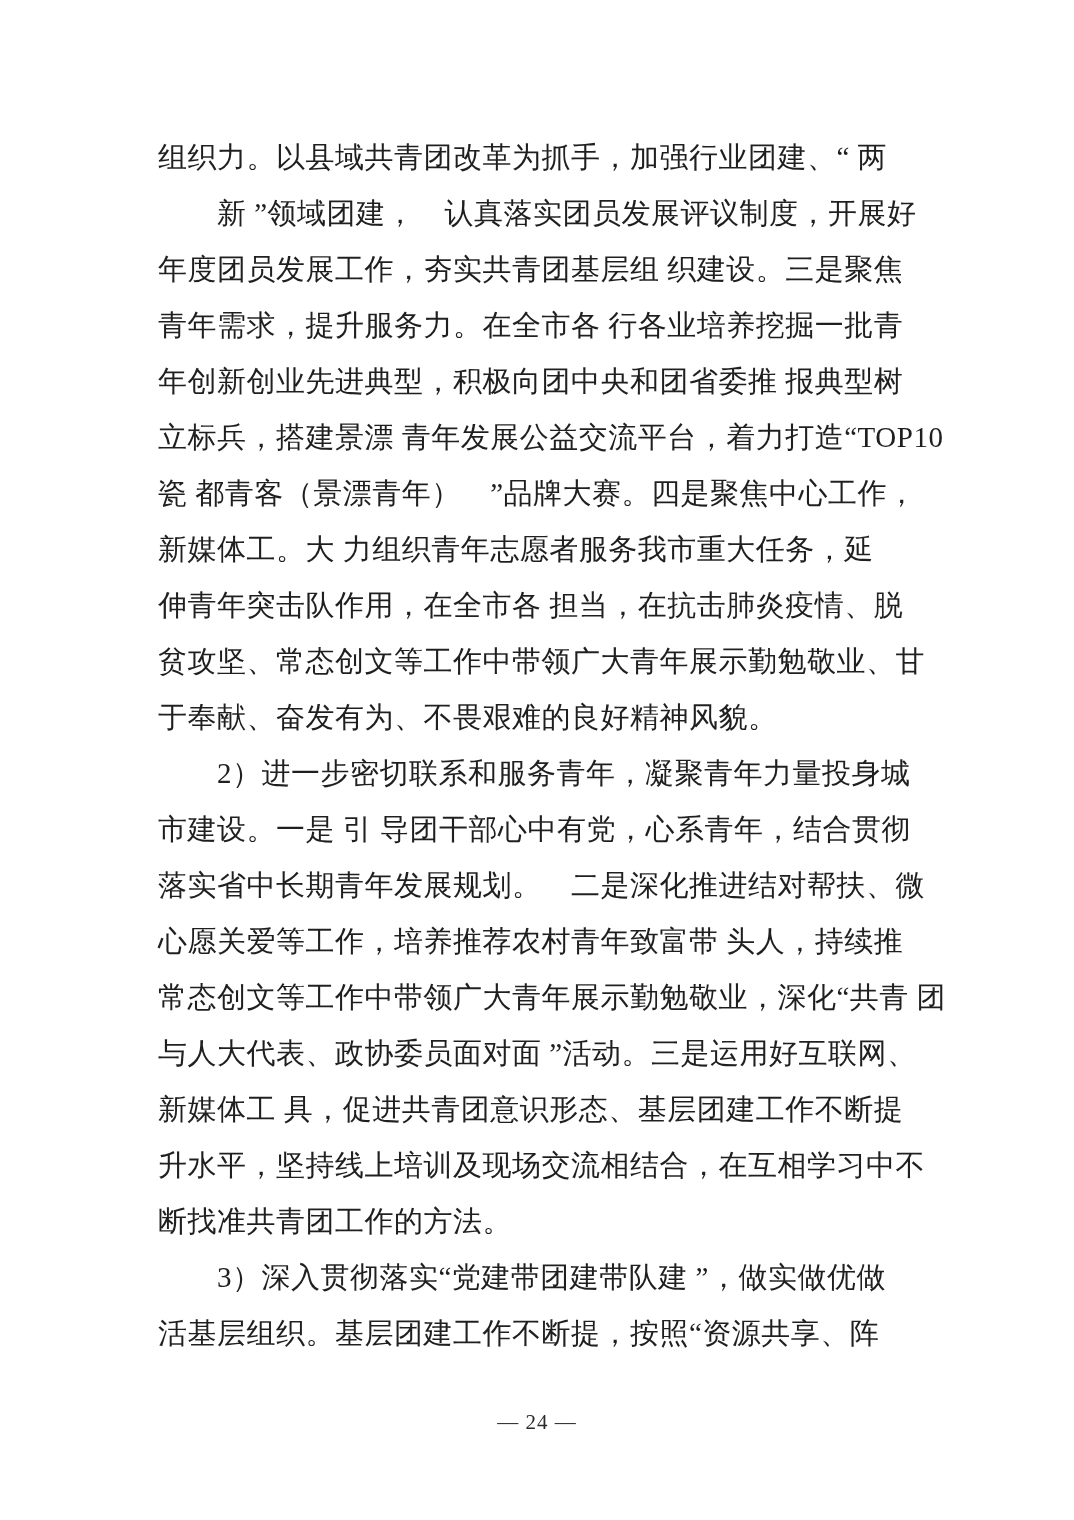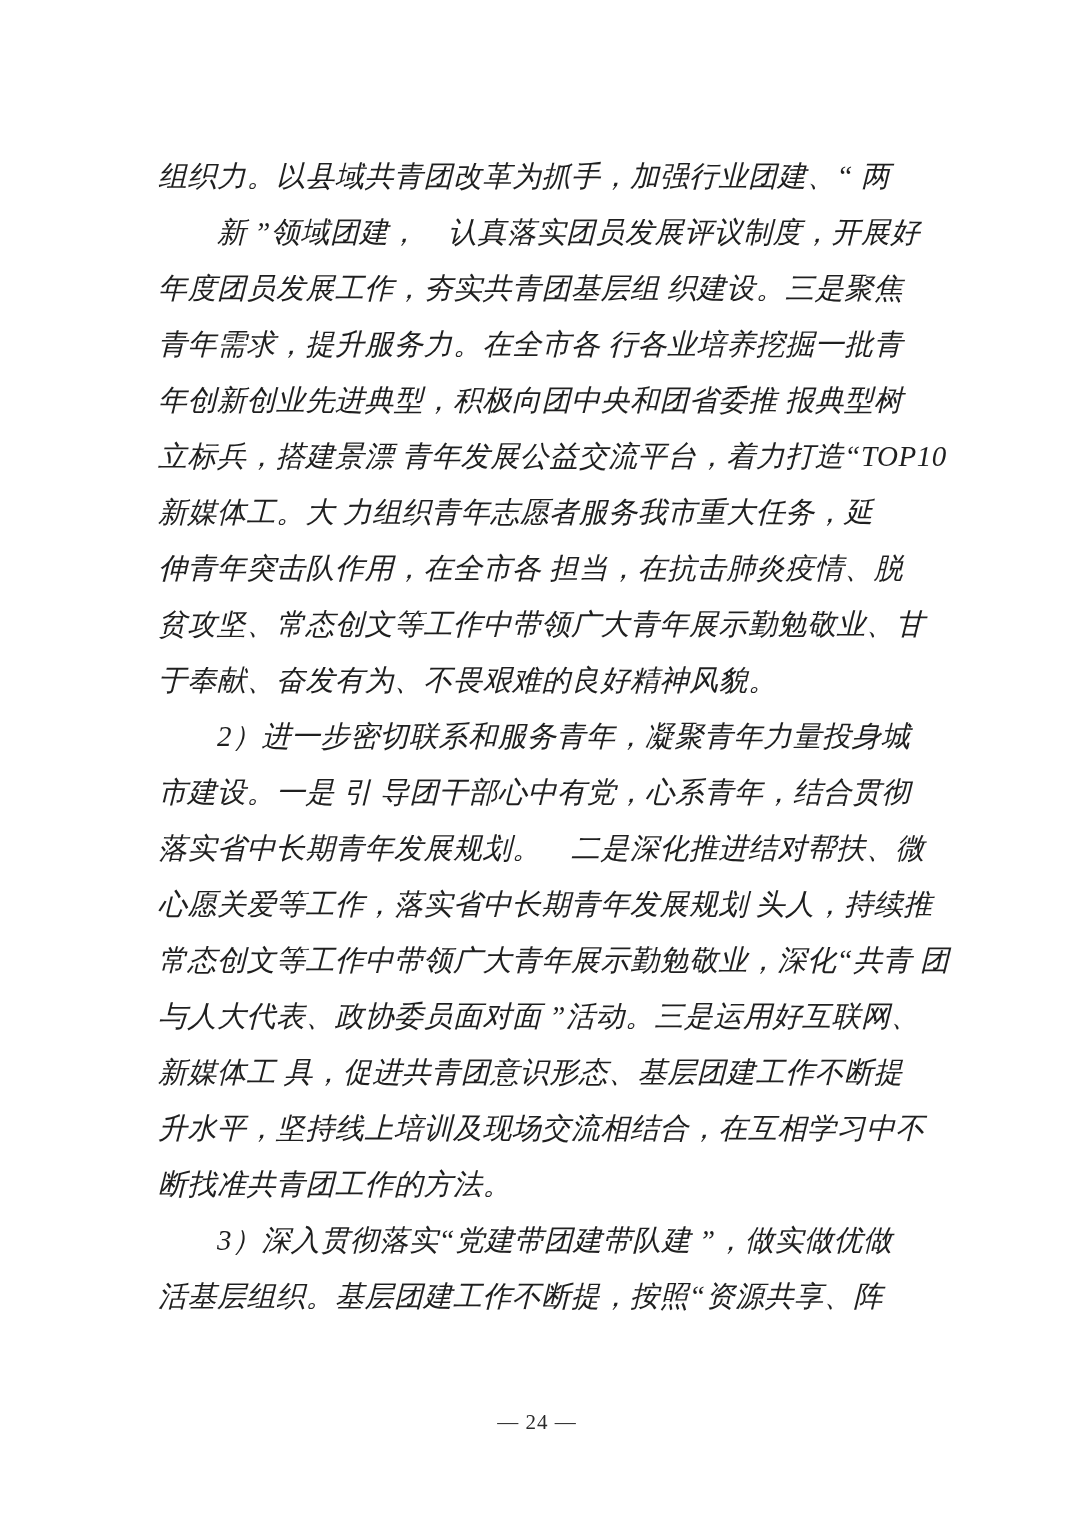--- a/index.html
+++ b/index.html
@@ -8,23 +8,22 @@
     width: 1074px;
     height: 1520px;
     background: #ffffff;
     overflow: hidden;
     font-family: "Liberation Serif", "DejaVu Serif", serif;
     color: #1f1f1f;
   }
   .text-block {
     position: absolute;
     left: 158px;
-    top: 148px;
+    top: 129px;
     width: 800px;
-    font-style: italic;
   }
   .line {
     white-space: pre;
     font-size: 29px;
     line-height: 56px;
     height: 56px;
     letter-spacing: 0.5px;
   }
   .footer {
     position: absolute;
@@ -42,28 +41,29 @@
 <body>
 
 <div class="page">
   <div class="text-block">
       <div class="line">组织力。以县域共青团改革为抓手，加强行业团建、“ 两</div>
       <div class="line">　　新 ”领域团建，　认真落实团员发展评议制度，开展好</div>
       <div class="line">年度团员发展工作，夯实共青团基层组 织建设。三是聚焦</div>
       <div class="line">青年需求，提升服务力。在全市各 行各业培养挖掘一批青</div>
       <div class="line">年创新创业先进典型，积极向团中央和团省委推 报典型树</div>
       <div class="line">立标兵，搭建景漂 青年发展公益交流平台，着力打造“TOP10</div>
+      <div class="line">瓷 都青客（景漂青年）　”品牌大赛。四是聚焦中心工作，</div>
       <div class="line">新媒体工。大 力组织青年志愿者服务我市重大任务，延</div>
       <div class="line">伸青年突击队作用，在全市各 担当，在抗击肺炎疫情、脱</div>
       <div class="line">贫攻坚、常态创文等工作中带领广大青年展示勤勉敬业、甘</div>
       <div class="line">于奉献、奋发有为、不畏艰难的良好精神风貌。</div>
       <div class="line">　　2）进一步密切联系和服务青年，凝聚青年力量投身城</div>
       <div class="line">市建设。一是 引 导团干部心中有党，心系青年，结合贯彻</div>
       <div class="line">落实省中长期青年发展规划。　二是深化推进结对帮扶、微</div>
-      <div class="line">心愿关爱等工作，落实省中长期青年发展规划 头人，持续推</div>
+      <div class="line">心愿关爱等工作，培养推荐农村青年致富带 头人，持续推</div>
       <div class="line">常态创文等工作中带领广大青年展示勤勉敬业，深化“共青 团</div>
       <div class="line">与人大代表、政协委员面对面 ”活动。三是运用好互联网、</div>
       <div class="line">新媒体工 具，促进共青团意识形态、基层团建工作不断提</div>
       <div class="line">升水平，坚持线上培训及现场交流相结合，在互相学习中不</div>
       <div class="line">断找准共青团工作的方法。</div>
       <div class="line">　　3）深入贯彻落实“党建带团建带队建 ”，做实做优做</div>
       <div class="line">活基层组织。基层团建工作不断提，按照“资源共享、阵</div>
     </div>
 
   <div class="footer">—  24  —</div>

